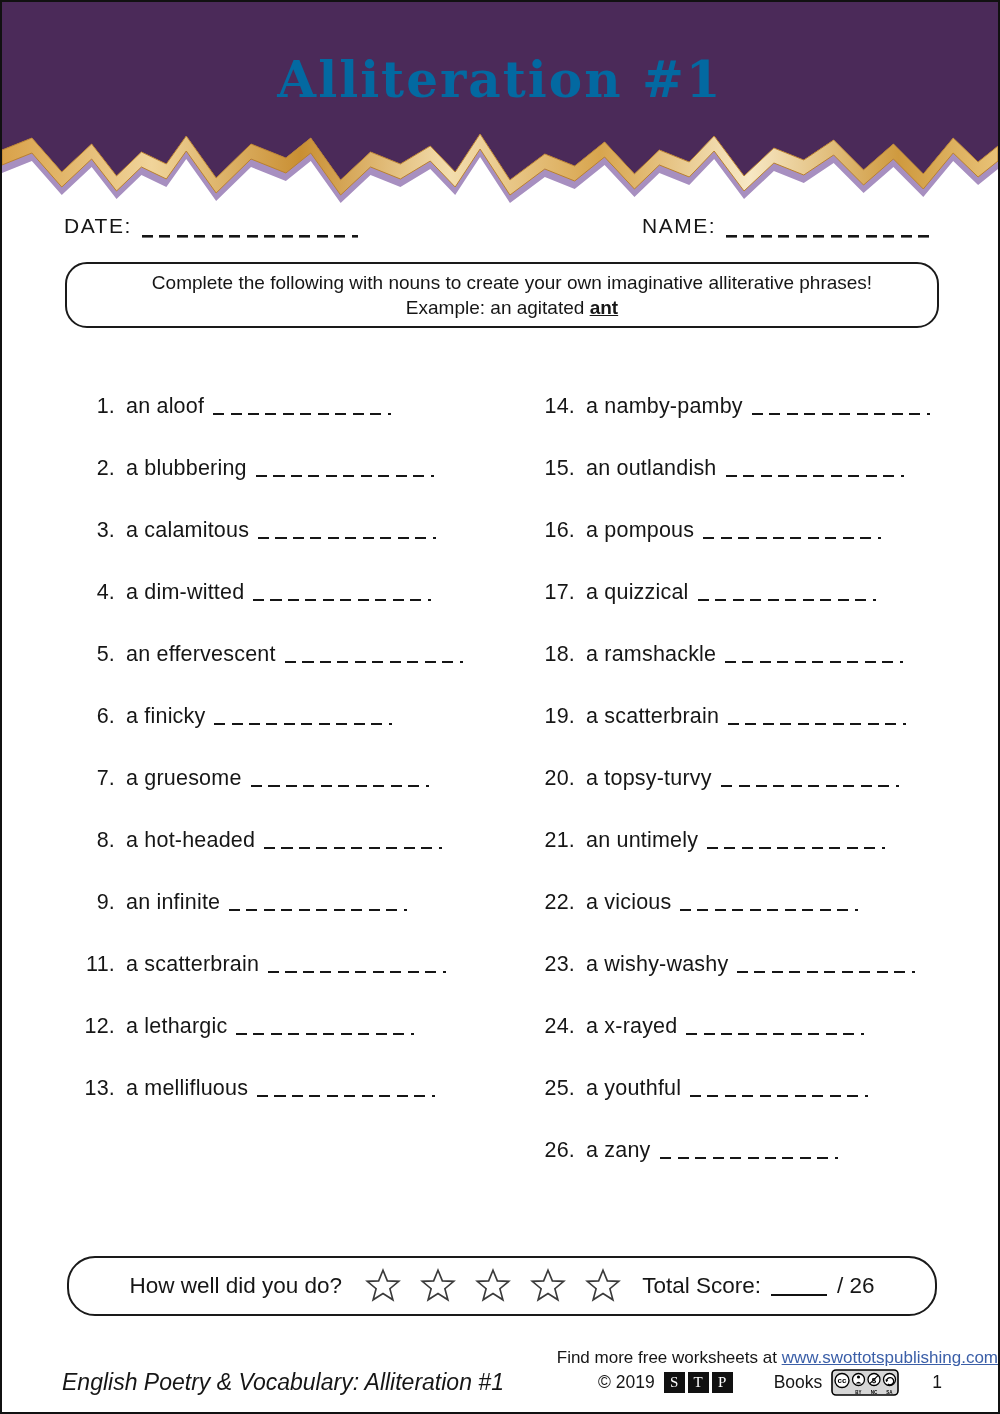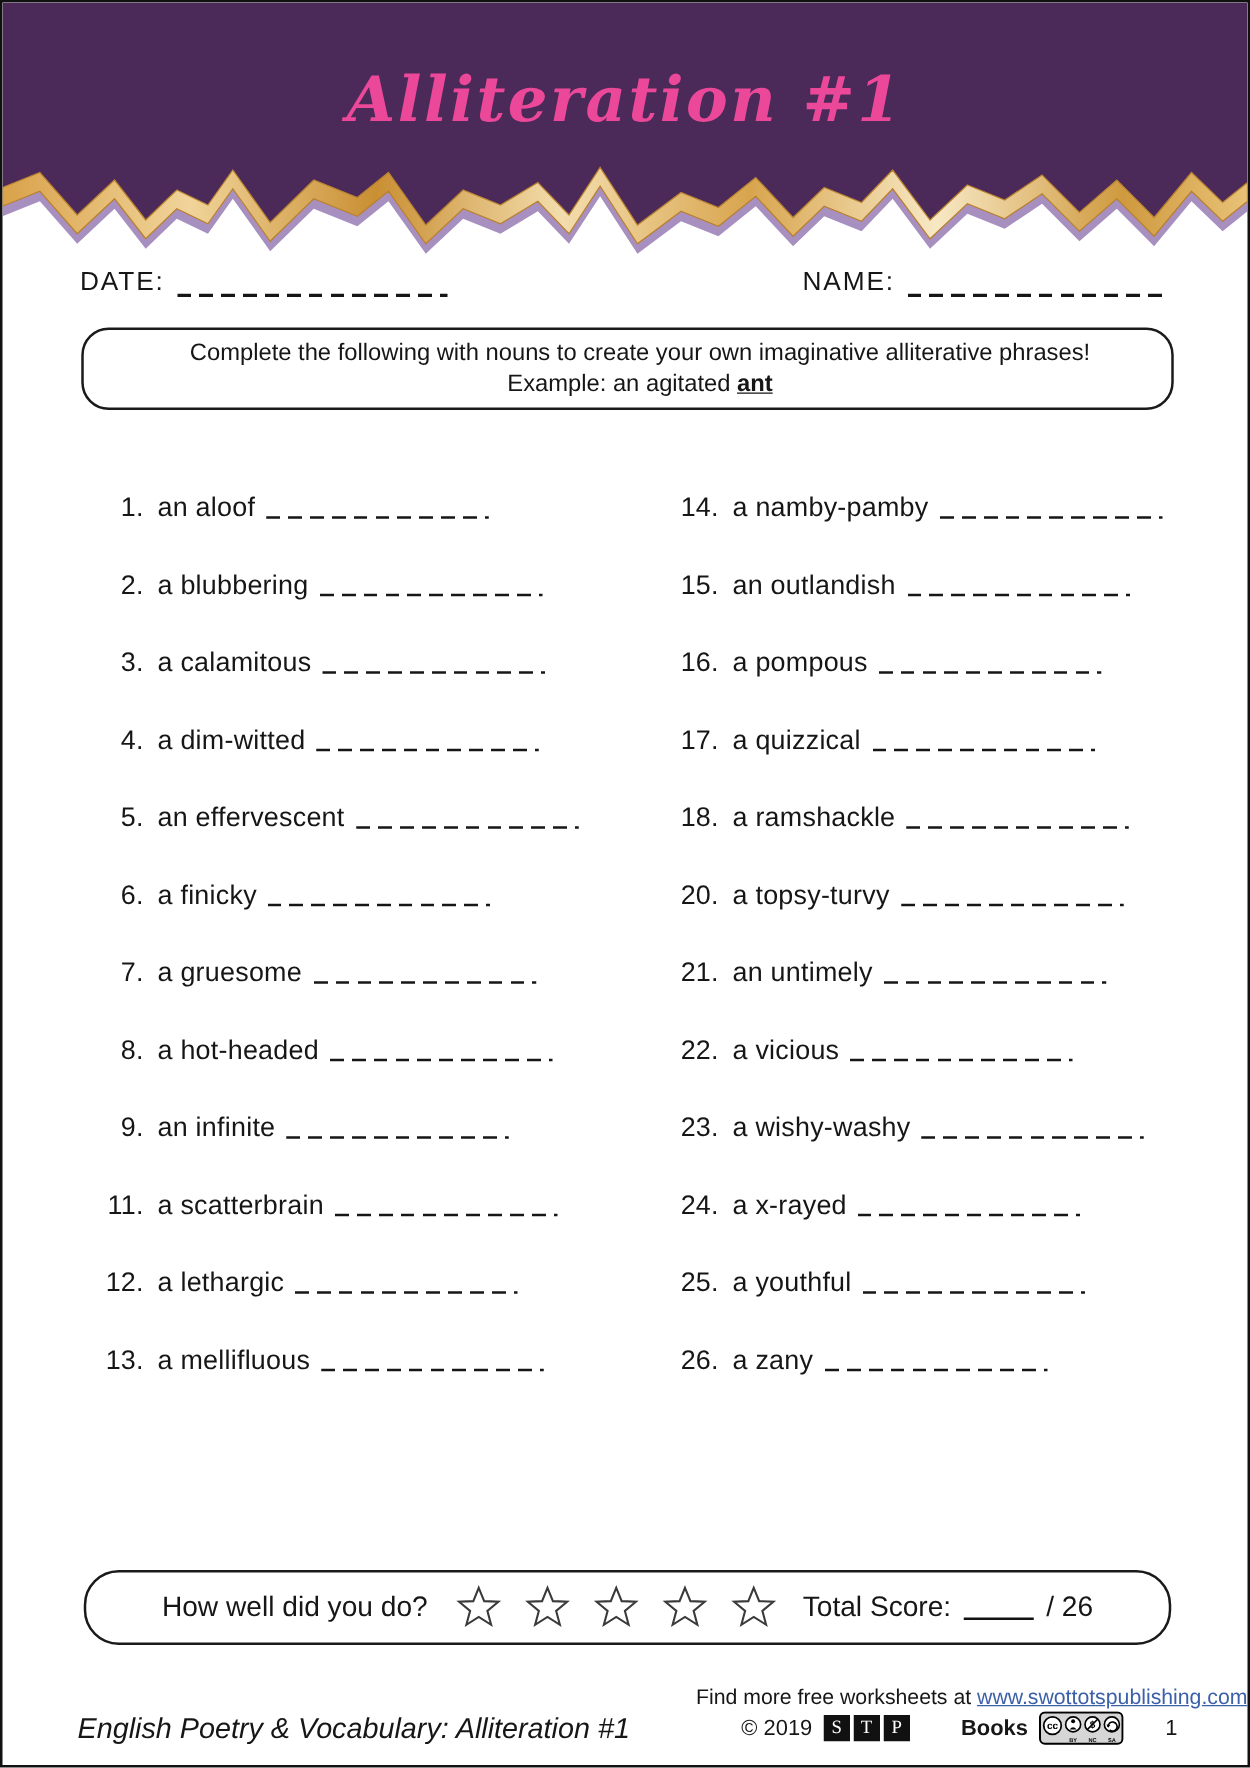--- a/index.html
+++ b/index.html
@@ -14,22 +14,22 @@
     overflow:hidden;
     font-family:"Liberation Sans", sans-serif;
     color:#161616;
   }
   
   .header-svg{position:absolute;top:0;left:0;width:100%;height:210px;display:block;}
   .page-title{
     position:absolute;top:48px;left:0;width:100%;
     text-align:center;
     font-family:"DejaVu Serif", serif;
-    font-style:italic;font-weight:bold;
-    font-size:50px;color:#ec4899;
+    font-weight:bold;
+    font-size:50px;color:#0369a1;
     letter-spacing:2px;
   }
   
   .name-date-row{
     position:absolute;top:212px;left:62px;right:64px;
     display:flex;justify-content:space-between;align-items:flex-end;
     font-size:21px;letter-spacing:1.5px;
   }
   .field-group{display:flex;align-items:flex-end;}
   .field-label{margin-right:10px;}
@@ -86,21 +86,21 @@
     display:flex;justify-content:space-between;align-items:center;
   }
   .series-title{font-style:italic;font-size:23px;}
   .pub-cluster{display:flex;align-items:center;gap:9px;font-size:17.5px;}
   .stp-logo{display:flex;gap:3px;}
   .stp-box{
     width:21px;height:21px;background:#111;color:#fff;
     font-family:"Liberation Serif", serif;font-size:15px;
     display:flex;align-items:center;justify-content:center;
   }
-  .books-label{font-weight:bold;padding-left:32px;}
+  .books-label{font-weight:normal;padding-left:32px;}
   .cc-badge{display:block;}
   .page-number{margin-left:24px;font-size:17.5px;}
 </style>
 </head>
 <body>
 
 <div class="page">
 
   <svg class="header-svg" viewBox="0 0 1000 210" preserveAspectRatio="none" aria-hidden="true">
     <defs>
@@ -217,20 +217,25 @@
           <span class="blank"></span>
         </div>
       <div class="item">
           <span class="num">17.</span>
           <span class="phrase">a quizzical</span>
           <span class="blank"></span>
         </div>
       <div class="item">
           <span class="num">18.</span>
           <span class="phrase">a ramshackle</span>
+          <span class="blank"></span>
+        </div>
+      <div class="item">
+          <span class="num">19.</span>
+          <span class="phrase">a scatterbrain</span>
           <span class="blank"></span>
         </div>
       <div class="item">
           <span class="num">20.</span>
           <span class="phrase">a topsy-turvy</span>
           <span class="blank"></span>
         </div>
       <div class="item">
           <span class="num">21.</span>
           <span class="phrase">an untimely</span>

